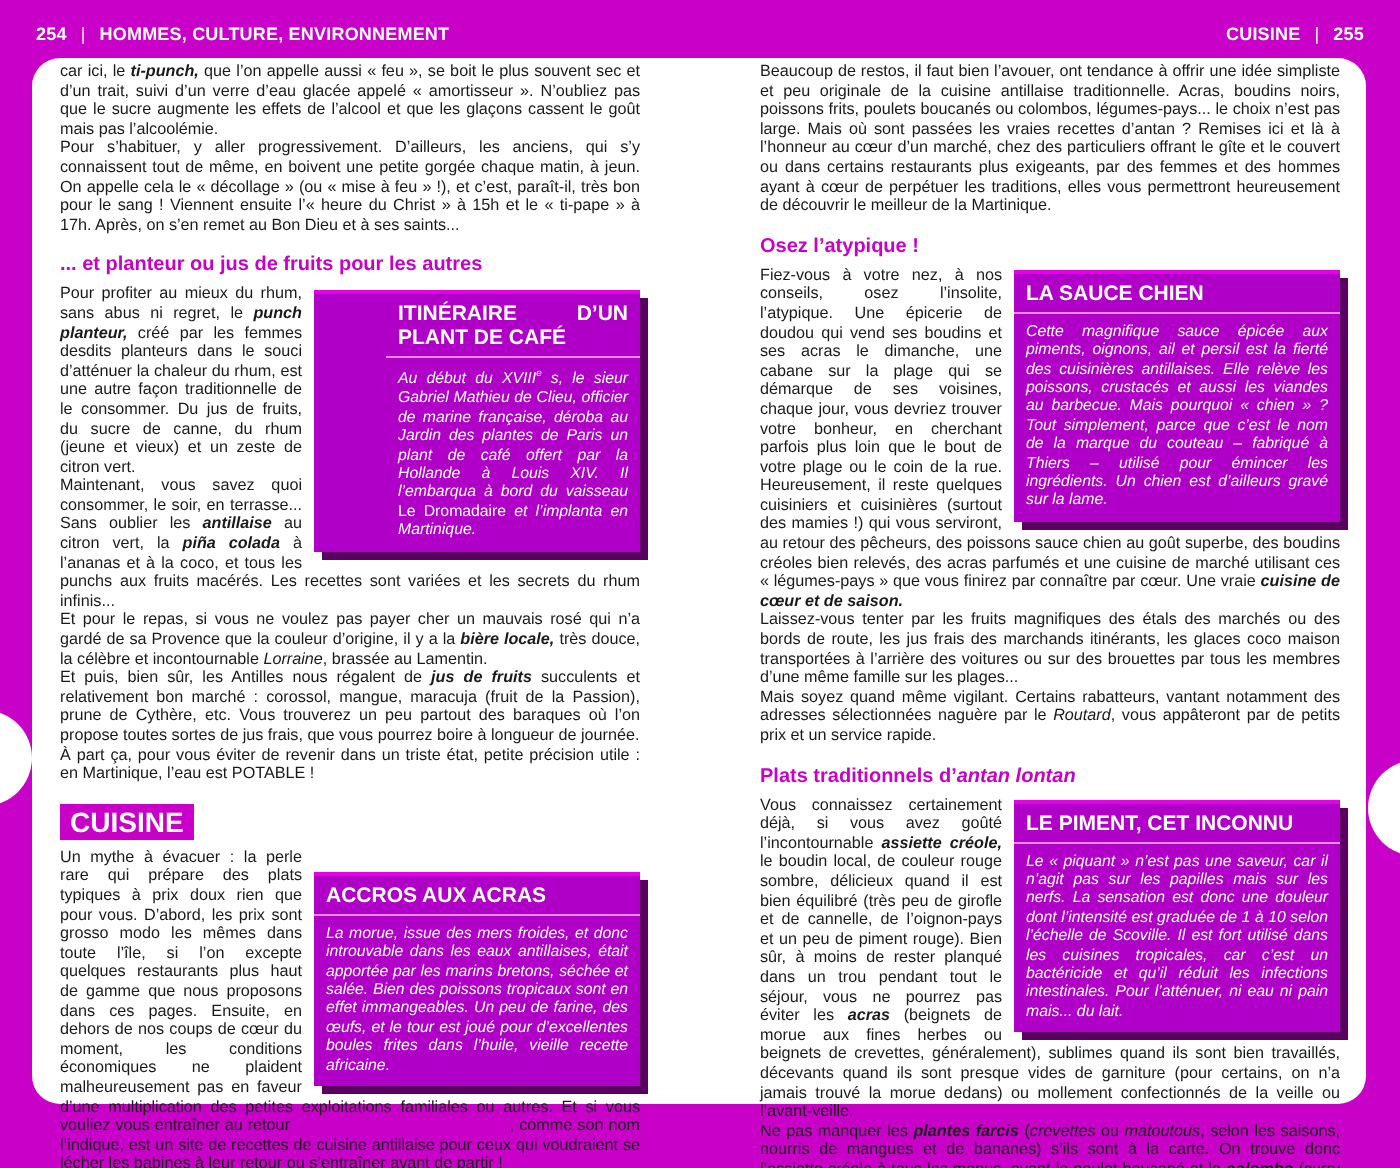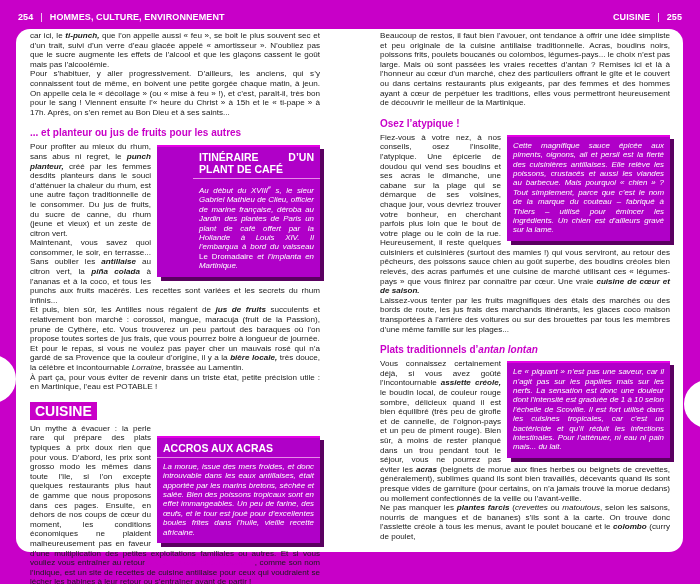--- a/index.html
+++ b/index.html
@@ -92,49 +92,52 @@
 
     <div class="h-sub">... et planteur ou jus de fruits pour les autres</div>
 
     <div class="box" style="margin-top:3px;padding-left:36px;">
       <div class="box-title">ITINÉRAIRE D’UN PLANT DE CAFÉ</div>
       <div class="box-body"><span>Au début du XVIII</span><sup style="font-size:5px">e</sup><span> s, le sieur Gabriel Mathieu de Clieu, officier de marine française, déroba au Jardin des plantes de Paris un plant de café offert par la Hollande à Louis XIV. Il l’embarqua à bord du vaisseau </span><span style="font-style:normal">Le Dromadaire</span><span> et l’implanta en Martinique.</span></div>
     </div>
 
     <p><span>Pour profiter au mieux du rhum, sans abus ni regret, le </span><b><i>punch planteur,</i></b><span> créé par les femmes desdits planteurs dans le souci d’atténuer la chaleur du rhum, est une autre façon traditionnelle de le consommer. Du jus de fruits, du sucre de canne, du rhum (jeune et vieux) et un zeste de citron vert.</span></p>
     <p><span>Maintenant, vous savez quoi consommer, le soir, en terrasse... Sans oublier les </span><b><i>antillaise</i></b><span> au citron vert, la </span><b><i>piña colada</i></b><span> à l’ananas et à la coco, et tous les punchs aux fruits macérés. Les recettes sont variées et les secrets du rhum infinis...</span></p>
+    <p><span>Et pour le repas, si vous ne voulez pas payer cher un mauvais rosé qui n’a gardé de sa Provence que la couleur d’origine, il y a la </span><b><i>bière locale,</i></b><span> très douce, la célèbre et incontournable </span><i>Lorraine</i><span>, brassée au Lamentin.</span></p>
     <p><span>Et puis, bien sûr, les Antilles nous régalent de </span><b><i>jus de fruits</i></b><span> succulents et relativement bon marché : corossol, mangue, maracuja (fruit de la Passion), prune de Cythère, etc. Vous trouverez un peu partout des baraques où l’on propose toutes sortes de jus frais, que vous pourrez boire à longueur de journée.</span></p>
-    <p><span>Et pour le repas, si vous ne voulez pas payer cher un mauvais rosé qui n’a gardé de sa Provence que la couleur d’origine, il y a la </span><b><i>bière locale,</i></b><span> très douce, la célèbre et incontournable </span><i>Lorraine</i><span>, brassée au Lamentin.</span></p>
     <p>À part ça, pour vous éviter de revenir dans un triste état, petite précision utile : en Martinique, l’eau est POTABLE !</p>
 
     <div class="h-section">CUISINE</div>
 
     <div class="box" style="margin-top:44px;">
       <div class="box-title">ACCROS AUX ACRAS</div>
       <div class="box-body">La morue, issue des mers froides, et donc introuvable dans les eaux antillaises, était apportée par les marins bretons, séchée et salée. Bien des poissons tropicaux sont en effet immangeables. Un peu de farine, des œufs, et le tour est joué pour d’excellentes boules frites dans l’huile, vieille recette africaine.</div>
     </div>
 
     <p><span>Un mythe à évacuer : la perle rare qui prépare des plats typiques à prix doux rien que pour vous. D’abord, les prix sont grosso modo les mêmes dans toute l’île, si l’on excepte quelques restaurants plus haut de gamme que nous proposons dans ces pages. Ensuite, en dehors de nos coups de cœur du moment, les conditions économiques ne plaident malheureusement pas en faveur d’une multiplication des petites exploitations familiales ou autres. Et si vous vouliez vous entraîner au retour </span><span class="link">● antillesresto.com/recettes ●</span><span>, comme son nom l’indique, est un site de recettes de cuisine antillaise pour ceux qui voudraient se lécher les babines à leur retour ou s’entraîner avant de partir !</span></p>
   </div>
 
   <div class="col right-col">
     <p>Beaucoup de restos, il faut bien l’avouer, ont tendance à offrir une idée simpliste et peu originale de la cuisine antillaise traditionnelle. Acras, boudins noirs, poissons frits, poulets boucanés ou colombos, légumes-pays... le choix n’est pas large. Mais où sont passées les vraies recettes d’antan ? Remises ici et là à l’honneur au cœur d’un marché, chez des particuliers offrant le gîte et le couvert ou dans certains restaurants plus exigeants, par des femmes et des hommes ayant à cœur de perpétuer les traditions, elles vous permettront heureusement de découvrir le meilleur de la Martinique.</p>
 
     <div class="h-sub">Osez l’atypique !</div>
 
     <div class="box" style="margin-top:2px;">
+      <div class="box-title">LA SAUCE CHIEN</div>
       <div class="box-body">Cette magnifique sauce épicée aux piments, oignons, ail et persil est la fierté des cuisinières antillaises. Elle relève les poissons, crustacés et aussi les viandes au barbecue. Mais pourquoi « chien » ? Tout simplement, parce que c’est le nom de la marque du couteau – fabriqué à Thiers – utilisé pour émincer les ingrédients. Un chien est d’ailleurs gravé sur la lame.</div>
     </div>
 
     <p><span>Fiez-vous à votre nez, à nos conseils, osez l’insolite, l’atypique. Une épicerie de doudou qui vend ses boudins et ses acras le dimanche, une cabane sur la plage qui se démarque de ses voisines, chaque jour, vous devriez trouver votre bonheur, en cherchant parfois plus loin que le bout de votre plage ou le coin de la rue. Heureusement, il reste quelques cuisiniers et cuisinières (surtout des mamies !) qui vous serviront, au retour des pêcheurs, des poissons sauce chien au goût superbe, des boudins créoles bien relevés, des acras parfumés et une cuisine de marché utilisant ces « légumes-pays » que vous finirez par connaître par cœur. Une vraie </span><b><i>cuisine de cœur et de saison.</i></b></p>
     <p>Laissez-vous tenter par les fruits magnifiques des étals des marchés ou des bords de route, les jus frais des marchands itinérants, les glaces coco maison transportées à l’arrière des voitures ou sur des brouettes par tous les membres d’une même famille sur les plages...</p>
+    <p><span>Mais soyez quand même vigilant. Certains rabatteurs, vantant notamment des adresses sélectionnées naguère par le </span><i>Routard</i><span>, vous appâteront par de petits prix et un service rapide.</span></p>
 
     <div class="h-sub"><span>Plats traditionnels d’</span><i>antan lontan</i></div>
 
     <div class="box" style="margin-top:2px;">
+      <div class="box-title">LE PIMENT, CET INCONNU</div>
       <div class="box-body">Le « piquant » n’est pas une saveur, car il n’agit pas sur les papilles mais sur les nerfs. La sensation est donc une douleur dont l’intensité est graduée de 1 à 10 selon l’échelle de Scoville. Il est fort utilisé dans les cuisines tropicales, car c’est un bactéricide et qu’il réduit les infections intestinales. Pour l’atténuer, ni eau ni pain mais... du lait.</div>
     </div>
 
     <p><span>Vous connaissez certainement déjà, si vous avez goûté l’incontournable </span><b><i>assiette créole,</i></b><span> le boudin local, de couleur rouge sombre, délicieux quand il est bien équilibré (très peu de girofle et de cannelle, de l’oignon-pays et un peu de piment rouge). Bien sûr, à moins de rester planqué dans un trou pendant tout le séjour, vous ne pourrez pas éviter les </span><b><i>acras</i></b><span> (beignets de morue aux fines herbes ou beignets de crevettes, généralement), sublimes quand ils sont bien travaillés, décevants quand ils sont presque vides de garniture (pour certains, on n’a jamais trouvé la morue dedans) ou mollement confectionnés de la veille ou l’avant-veille.</span></p>
     <p><span>Ne pas manquer les </span><b><i>plantes farcis</i></b><span> (</span><i>crevettes</i><span> ou </span><i>matoutous</i><span>, selon les saisons, nourris de mangues et de bananes) s’ils sont à la carte. On trouve donc l’assiette créole à tous les menus, avant le poulet boucané et le </span><b><i>colombo</i></b><span> (curry de poulet,</span></p>
   </div>
 
 </div>
 
 </body></html>

